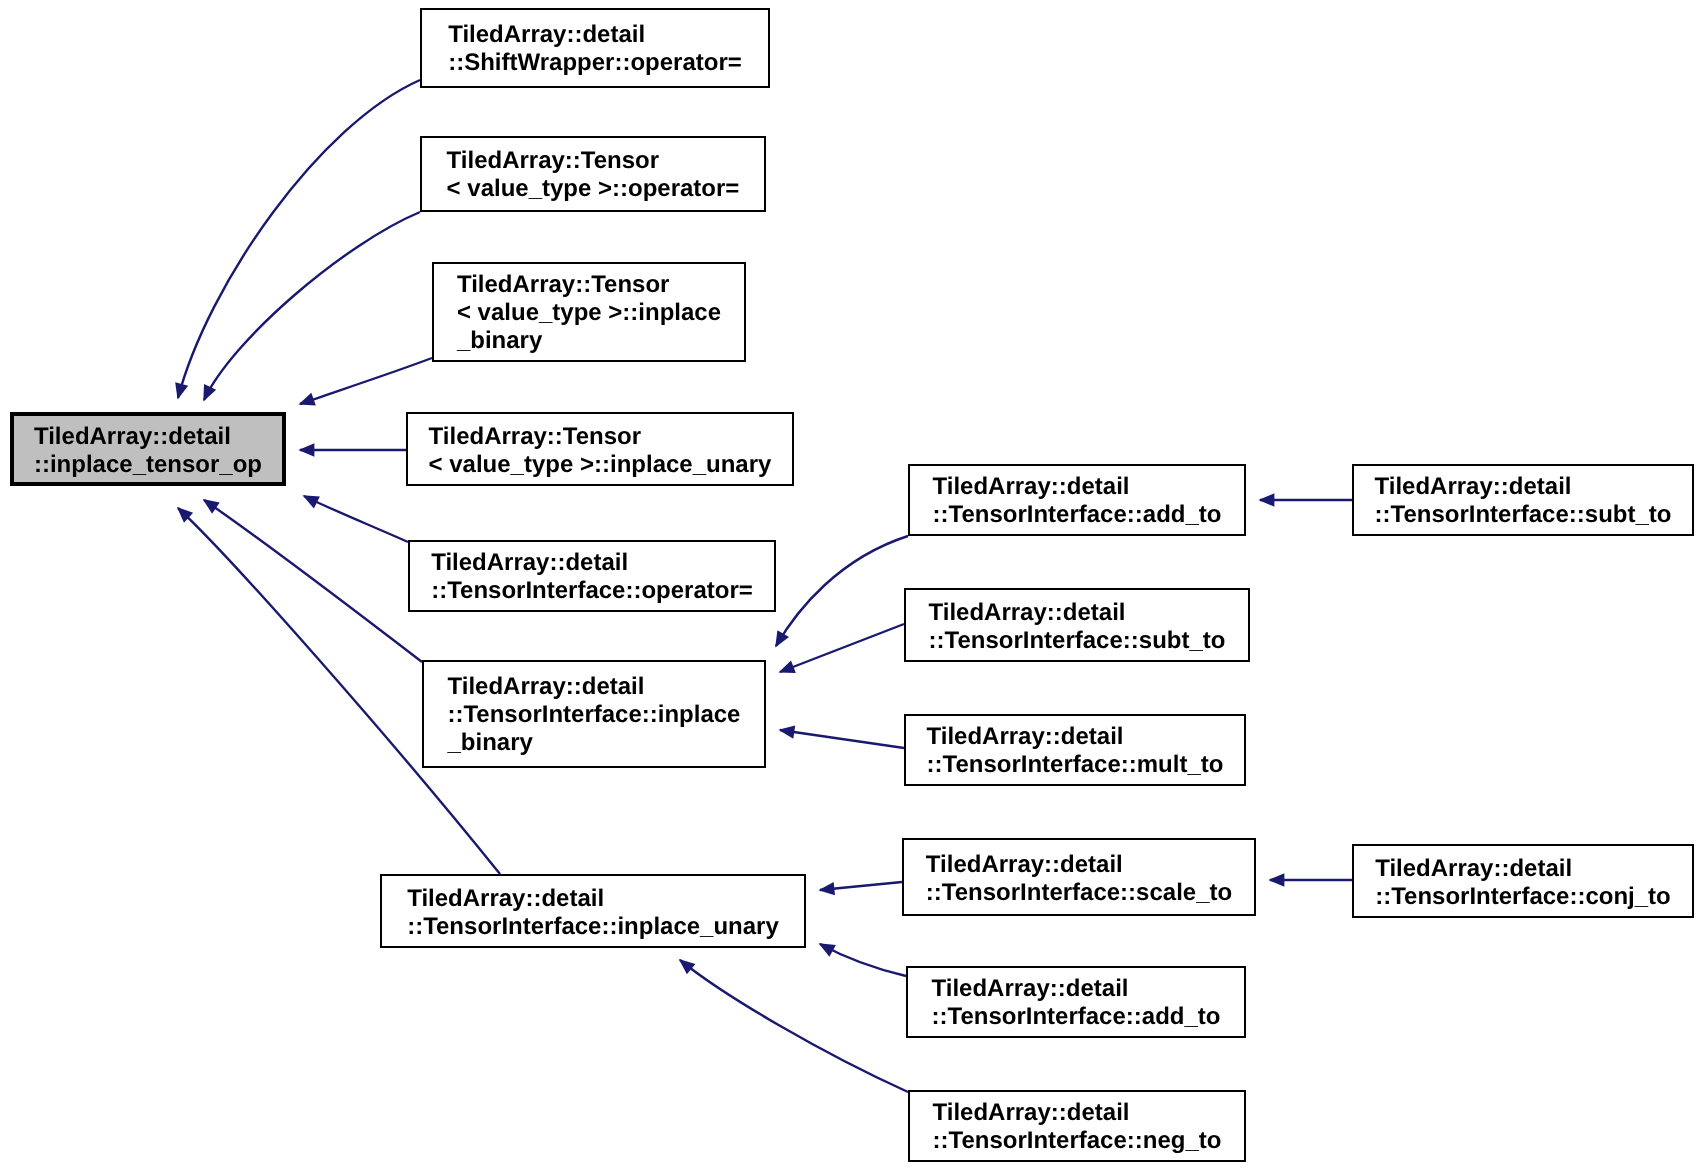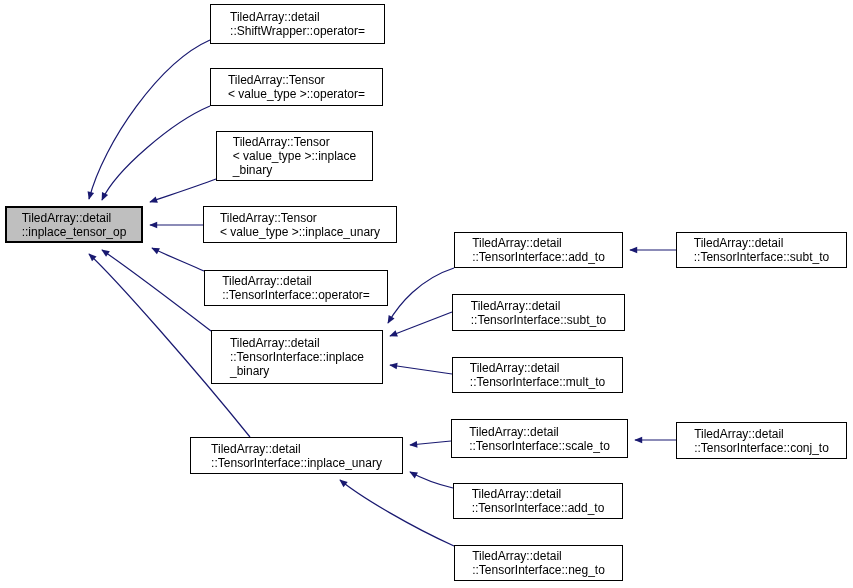--- a/index.html
+++ b/index.html
@@ -24,20 +24,21 @@
   }
   .node {
     position: absolute;
     box-sizing: border-box;
     background: #ffffff;
     border: 1px solid #000000;
     display: flex;
     align-items: center;
     justify-content: center;
     cursor: pointer;
+    font-weight: bold;
   }
   .node.highlight {
     background: #bfbfbf;
     border-width: 2px;
     cursor: default;
   }
   .node .label {
     font-size: 12px;
     line-height: 14px;
     color: #000000;

